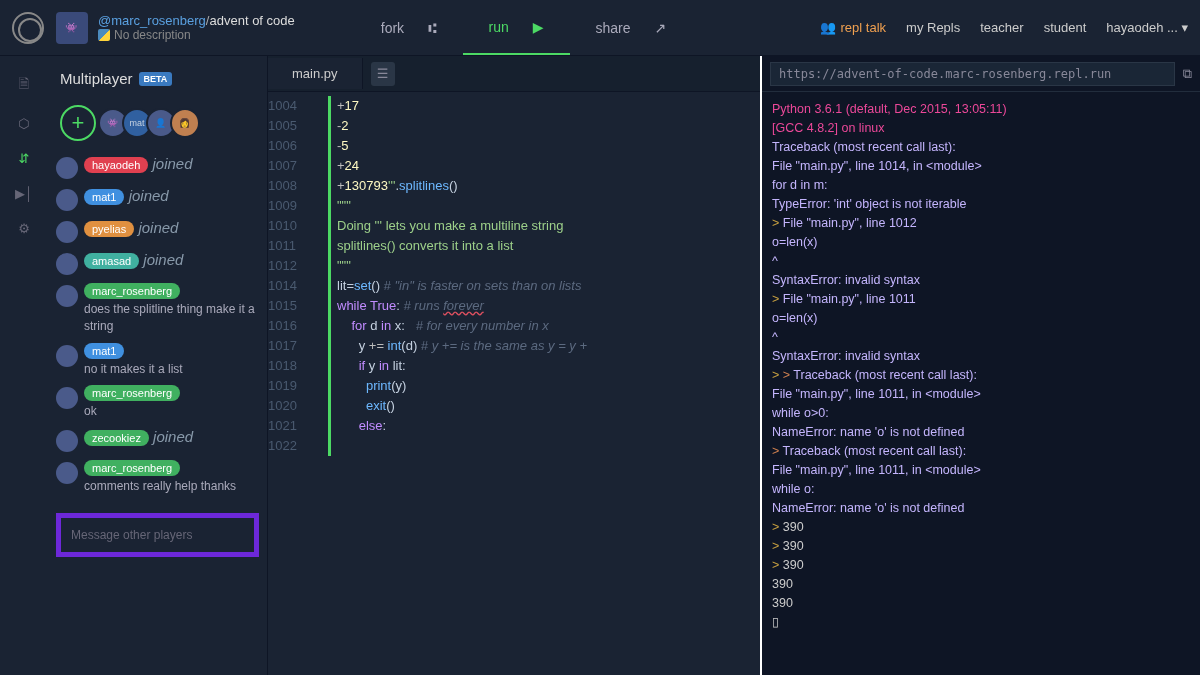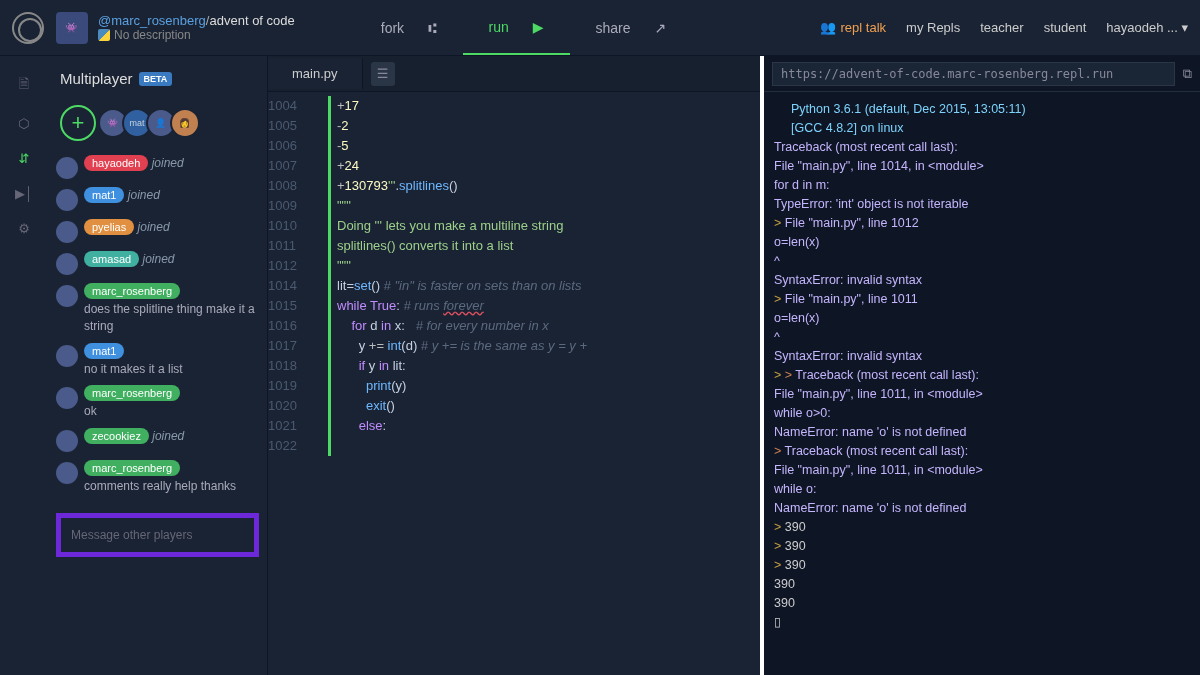--- a/index.html
+++ b/index.html
@@ -30,39 +30,39 @@
 .beta { background:#3a7ac0; color:#fff; font-size:9px; padding:2px 5px; border-radius:3px; font-weight:bold;}
 .avatars { display:flex; align-items:center; padding:8px 4px 14px; gap:-4px;}
 .avatars .add { width:36px; height:36px; border:2px solid #4cd964; border-radius:50%; color:#4cd964; display:flex; align-items:center; justify-content:center; font-size:22px; margin-right:8px;}
 .avatars .av { width:30px; height:30px; border-radius:50%; margin-left:-6px; background:#4a5a8a; border:2px solid #1a2333; display:flex;align-items:center;justify-content:center;font-size:9px;}
 .chat { overflow:hidden; }
 .msg { display:flex; gap:6px; margin-bottom:8px; font-size:12px;}
 .msg .mav{width:22px;height:22px;border-radius:50%;background:#4a5a8a;flex-shrink:0;margin-top:2px;}
 .msg .body{}
 .pill { padding:2px 8px; border-radius:10px; font-size:11px; color:#fff; display:inline-block; margin-bottom:2px;}
 .pill.red{background:#e04050;} .pill.blue{background:#4090e0;} .pill.orange{background:#e09040;} .pill.teal{background:#40b0a0;} .pill.green{background:#40b060;}
-.join { color:#8899aa; font-style:italic; font-size:12px;}
+.join { color:#8899aa; font-style:italic; font-size:15px;}
 .txt { color:#aab; line-height:1.4; }
 .compose{border:5px solid #6d28d9;padding:10px;margin:10px 0;color:#667;font-size:12px;}
 .editor { flex:1; background:#1a2333; display:flex; flex-direction:column; position:relative;}
 .tabs { height:36px; display:flex; align-items:center; background:#16202e; border-bottom:1px solid #0e1525;}
 .tab { padding:8px 24px; color:#ccc; border-right:1px solid #0e1525; background:#1a2333;}
 .tab-icon{width:24px;height:24px;background:#2a3646;border-radius:3px;margin-left:8px;display:flex;align-items:center;justify-content:center;color:#889;}
 .code { font-family: Menlo, Consolas, monospace; font-size:13px; line-height:20px; padding:4px 0; overflow:hidden;}
 .line { display:flex; }
 .ln { width:60px; text-align:right; color:#4a5a70; padding-right:33px; user-select:none;}
 .gutter-mark{width:3px;background:#4cd964;}
 .ct { white-space:pre; color:#c5d1e0; padding-left:6px;}
 .kw{color:#c18cff;} .str{color:#9dd08a;} .fn{color:#6db8ff;} .num{color:#fef9c3;} .cm{color:#5c6a80;font-style:italic;} .op{color:#bbb;} .err{text-decoration:underline wavy #e05060;}
-.output { width:440px; background:#0e1525; border-left:4px solid #ffffff; display:flex; flex-direction:column;}
+.output { width:440px; background:#0e1525; border-left:2px solid #ffffff; display:flex; flex-direction:column;}
 .url-bar{height:36px;border-bottom:1px solid #222d3d;display:flex;align-items:center;padding:0 8px;gap:8px;}
 .url{flex:1;background:#1a2636;border:1px solid #2a3646;padding:4px 8px;font-size:12px;color:#889;font-family:monospace;}
 .popout{color:#889;}
 .console{font-family:Menlo,Consolas,monospace;font-size:12.5px;line-height:19px;padding:8px 10px;color:#ccc;overflow:hidden;}
-.console .r{color:#c4b5fd;} .console .b{color:#7dd3fc;margin-left:17px;} .console .y{color:#c8a040;} .console .o{color:#d08050;}
+.console .r{color:#c4b5fd;} .console .b{color:#ec4899;} .console .y{color:#c8a040;} .console .o{color:#d08050;}
 </style>
 </head>
 <body>
 
 <div class="top">
   <div class="logo"></div>
   <div class="avatar">👾</div>
   <div class="title-block">
     <div><span class="title-user">@marc_rosenberg</span><span class="title-sep">/</span><span class="title-proj">advent of code</span></div>
     <div class="desc">

